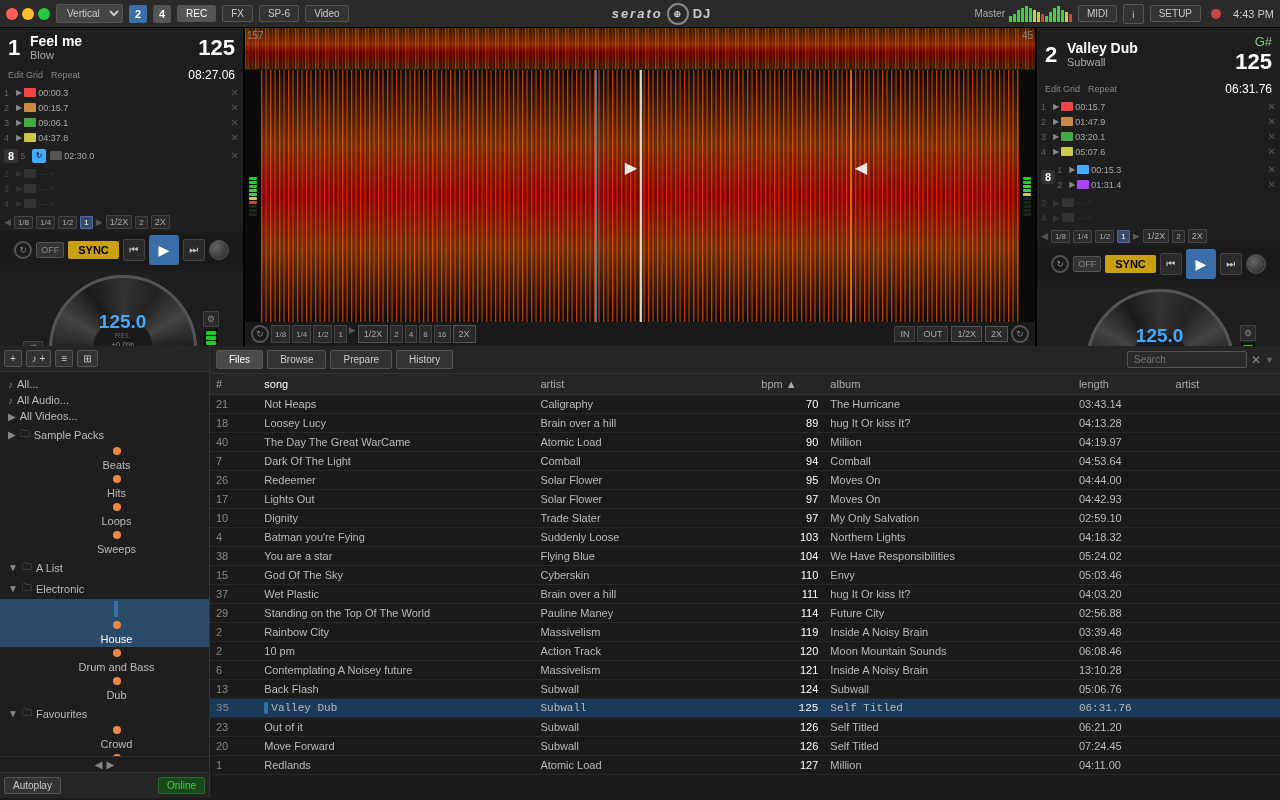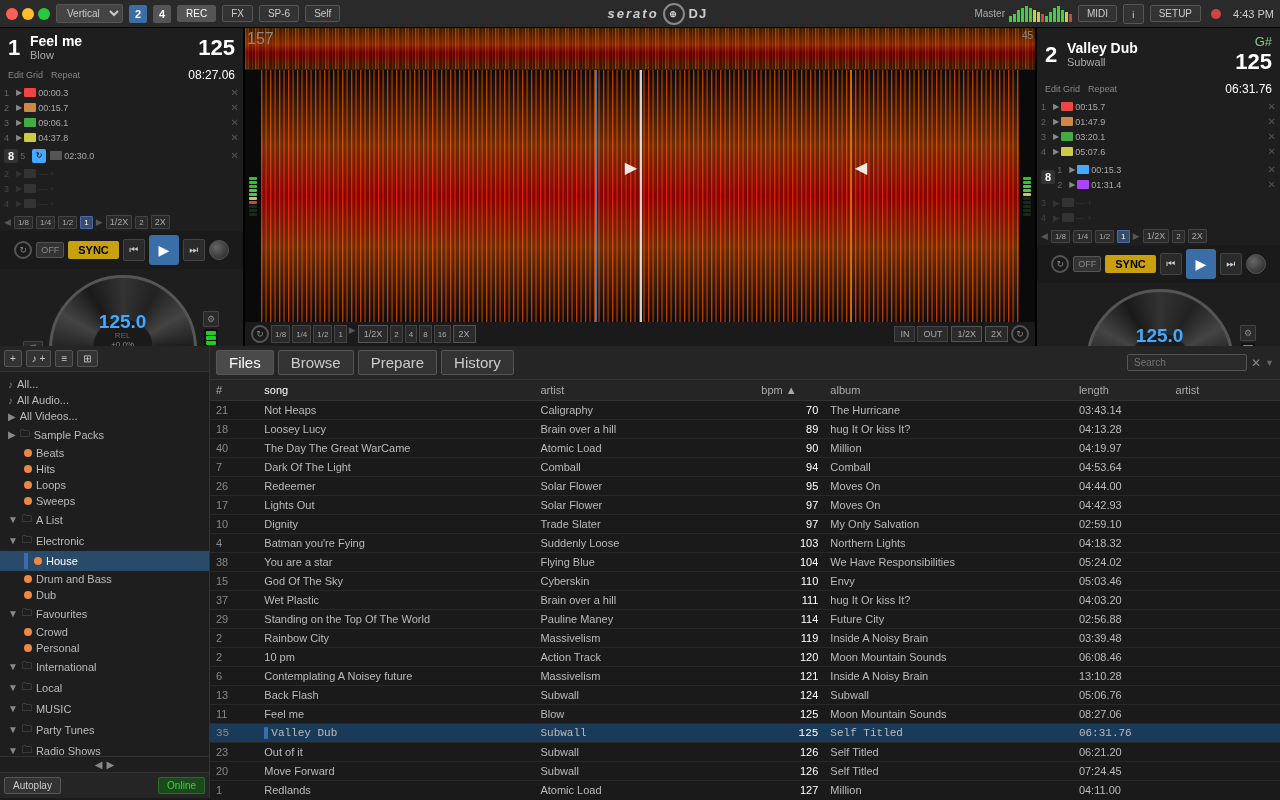--- a/index.html
+++ b/index.html
@@ -132,21 +132,21 @@
     .tree-item {
       display: flex;
       align-items: center;
       padding: 2px 8px;
       cursor: pointer;
       font-size: 11px;
       color: #bbb;
       gap: 4px;
     }
     .tree-item.selected { background: #2a4a6a; color: #fff; }
-    .tree-item.child { padding-left: 24px; }
+    .tree-item.child { padding-left: 32px; flex-direction: column; }
     .tree-icon { font-size: 10px; color: #888; }
     .tree-dot {
       width: 8px; height: 8px;
       border-radius: 50%;
       flex-shrink: 0;
     }
     .sidebar-footer {
       padding: 4px;
       background: #252525;
       border-top: 1px solid #333;
@@ -184,21 +184,21 @@
       align-items: center;
       padding: 4px 6px;
       background: #252525;
       border-bottom: 1px solid #333;
       gap: 4px;
     }
     .lib-tab {
       background: #333;
       border: 1px solid #555;
       color: #ccc;
-      font-size: 15px;
+      font-size: 10px;
       padding: 3px 12px;
       cursor: pointer;
       border-radius: 2px;
     }
     .lib-tab.active { background: #4a4a4a; color: #fff; }
     .search-area {
       display: flex;
       align-items: center;
       gap: 4px;
       margin-left: auto;
@@ -537,21 +537,21 @@
       position: absolute;
       left: 50%;
       top: 0; bottom: 0;
       width: 2px;
       background: #fff;
       opacity: 0.8;
     }
     .wf-num-left {
       position: absolute;
       left: 2px; top: 2px;
-      color: #888; font-size: 16px;
+      color: #888; font-size: 10px;
     }
     .wf-num-right {
       position: absolute;
       right: 2px; top: 2px;
       color: #888; font-size: 10px;
     }
 
     .center-bottom-row {
       display: flex;
       align-items: center;
@@ -651,21 +651,21 @@
     <div class="tl tl-green"></div>
   </div>
   <select class="dropdown-btn">
     <option>Vertical</option>
   </select>
   <button class="num-btn">2</button>
   <button class="num-btn" style="background:#555;">4</button>
   <button class="top-bar-btn active">REC</button>
   <button class="top-bar-btn">FX</button>
   <button class="top-bar-btn">SP-6</button>
-  <button class="top-bar-btn">Self</button>
+  <button class="top-bar-btn">Video</button>
 
   <div class="logo-area">
     <span style="font-style:italic; letter-spacing:2px;">serato</span>
     <div class="logo-circle">⊕</div>
     <span style="font-weight:bold;">DJ</span>
   </div>
 
   <div class="master-area">
     <span>Master</span>
     <div class="vu-meter">
@@ -1339,29 +1339,20 @@
   </tr>
             <tr>
     <td class="num col-num">13</td>
     <td class="col-song">Back Flash</td>
     <td class="col-artist">Subwall</td>
     <td class="bpm-col col-bpm">124</td>
     <td class="col-album">Subwall</td>
     <td class="col-length">05:06.76</td>
     <td class="col-comment"></td>
   </tr>
-            <tr style="color: rgb(136, 136, 136);">
-    <td class="num col-num">11</td>
-    <td class="col-song">Feel me</td>
-    <td class="col-artist">Blow</td>
-    <td class="bpm-col col-bpm">125</td>
-    <td class="col-album">Moon Mountain Sounds</td>
-    <td class="col-length">08:27.06</td>
-    <td class="col-comment"></td>
-  </tr>
             <tr class="selected">
     <td class="num col-num">35</td>
     <td class="col-song"><div style="width:4px;height:12px;background:#3a6ea8;display:inline-block;margin-right:3px;vertical-align:middle;border-radius:1px;"></div>Valley Dub</td>
     <td class="col-artist">Subwall</td>
     <td class="bpm-col col-bpm">125</td>
     <td class="col-album">Self Titled</td>
     <td class="col-length">06:31.76</td>
     <td class="col-comment"></td>
   </tr>
             <tr>

